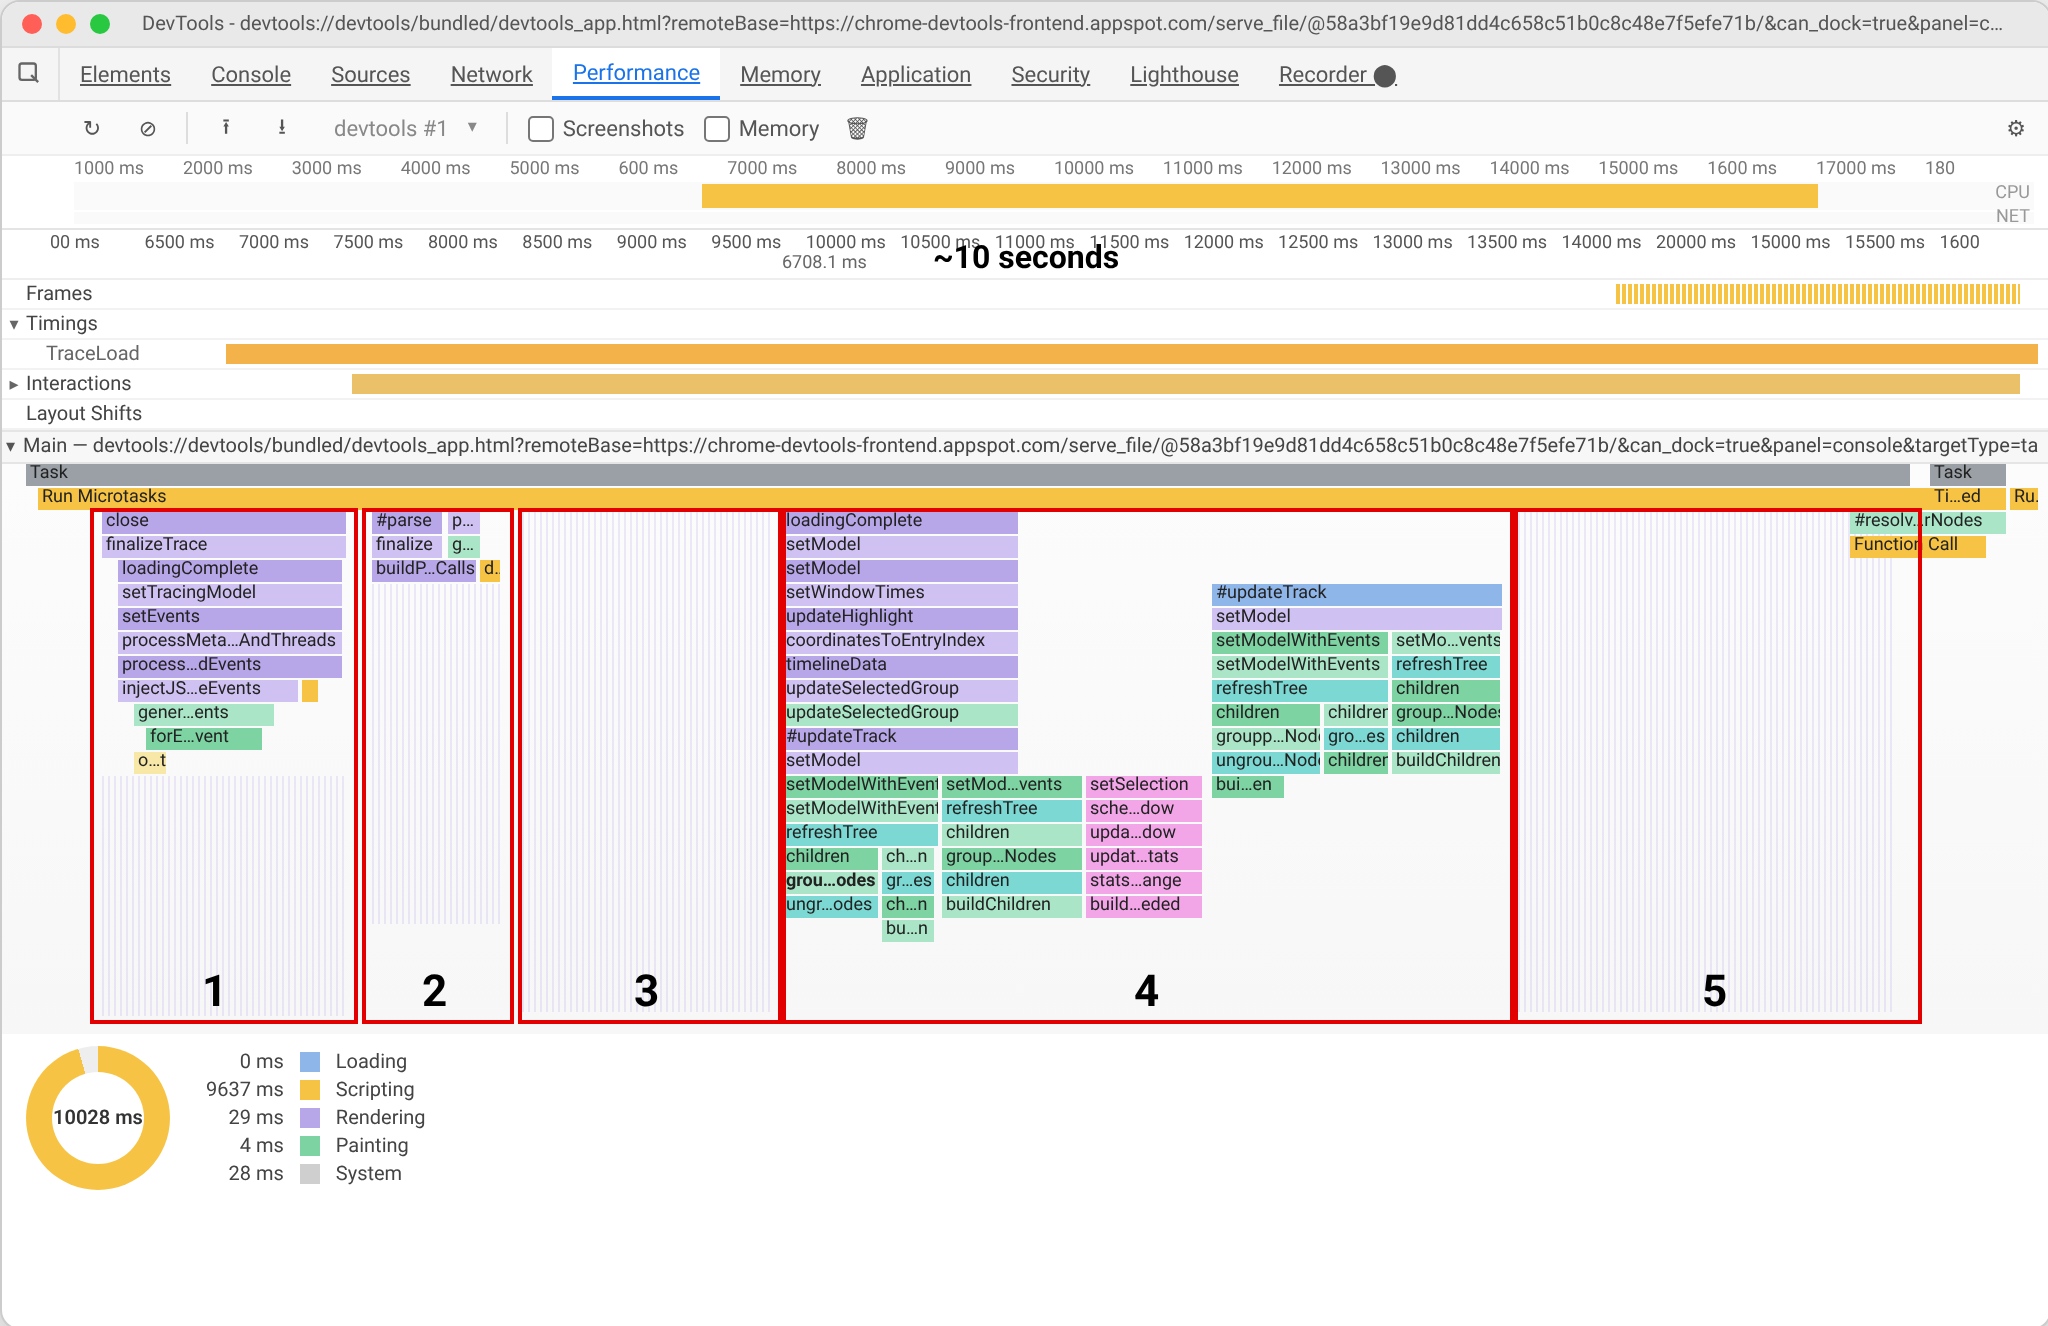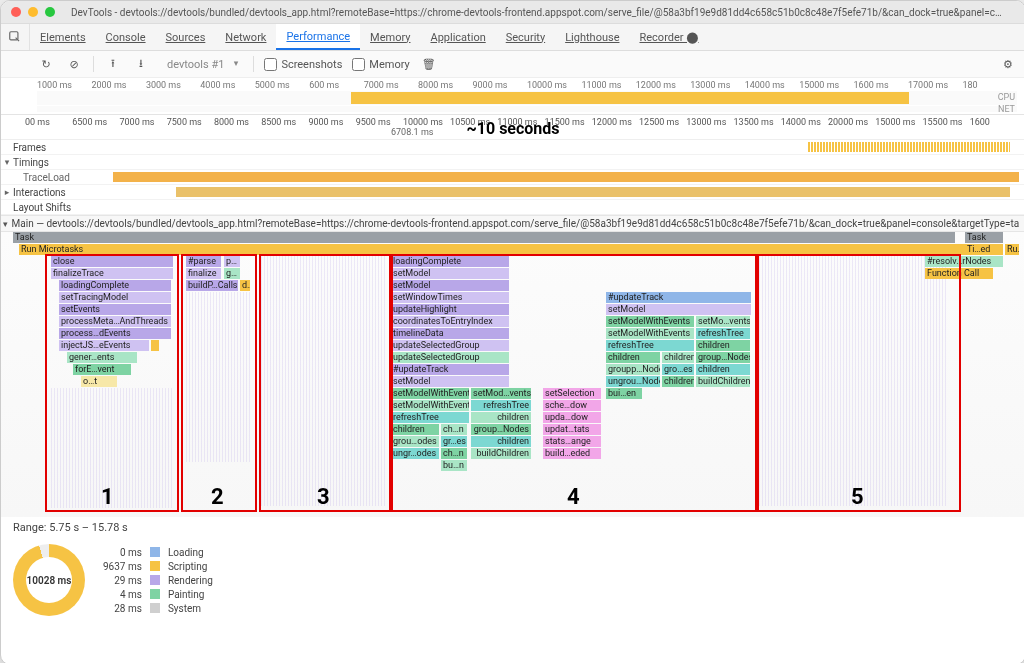--- a/index.html
+++ b/index.html
@@ -264,21 +264,21 @@
             <div class="seg c-pur2" style="left:8px;width:90px;">injectJS…eEvents</div>
             <div class="seg c-orng" style="left:100px;width:8px;"></div>
           </div>
         <div class="flrow">
             <div class="seg c-grn2" style="left:16px;width:70px;">gener…ents</div>
           </div>
         <div class="flrow">
             <div class="seg c-grn" style="left:22px;width:58px;">forE…vent</div>
           </div>
         <div class="flrow">
-            <div class="seg c-yl" style="left:30px;width:36px;">o…t</div>
+            <div class="seg c-yl" style="left:16px;width:16px;">o…t</div>
           </div>
         <div style="height:120px;" class="faint"></div>
       </div>
 
       <div class="subcol" style="left:135px;width:66px;">
         <div class="flrow">
             <div class="seg c-pur" style="left:0;width:35px;">#parse</div>
             <div class="seg c-pur2" style="left:38px;width:16px;">p…</div>
           </div>
         <div class="flrow">
@@ -337,33 +337,33 @@
               <div class="seg c-grn2" style="left:0;width:78px;">setModelWithEvents</div>
             </div>
           <div class="flrow">
               <div class="seg c-teal" style="left:0;width:78px;">refreshTree</div>
             </div>
           <div class="flrow">
               <div class="seg c-grn" style="left:0;width:48px;">children</div>
               <div class="seg c-grn2" style="left:50px;width:26px;">ch…n</div>
             </div>
           <div class="flrow">
-              <div class="seg c-grn2" style="left:0;width:48px;">grou…odes</div>
+              <div class="seg c-grn2" style="left:0;width:48px;font-weight:bold;">grou…odes</div>
               <div class="seg c-teal" style="left:50px;width:26px;">gr…es</div>
             </div>
           <div class="flrow">
               <div class="seg c-teal" style="left:0;width:48px;">ungr…odes</div>
               <div class="seg c-grn" style="left:50px;width:26px;">ch…n</div>
             </div>
           <div class="flrow">
               <div class="seg c-grn2" style="left:50px;width:26px;">bu…n</div>
             </div>
         </div>
 
-        <div class="subcol" style="left:80px;width:60px;top:132px;text-align:right;">
+        <div class="subcol" style="left:80px;width:70px;top:132px;">
           <div class="flrow">
               <div class="seg c-grn" style="left:0;width:100%;">setMod…vents</div>
             </div>
           <div class="flrow">
               <div class="seg c-teal" style="left:0;width:100%;">refreshTree</div>
             </div>
           <div class="flrow">
               <div class="seg c-grn2" style="left:0;width:100%;">children</div>
             </div>
           <div class="flrow">
@@ -461,21 +461,20 @@
     <div class="rbox" style="left:258px;top:22px;width:128px;height:254px;"></div>
     <div class="rbox" style="left:390px;top:22px;width:362px;height:254px;"></div>
     <div class="rbox" style="left:756px;top:22px;width:200px;height:254px;"></div>
     <div class="rnum" style="left:100px;top:252px;">1</div>
     <div class="rnum" style="left:210px;top:252px;">2</div>
     <div class="rnum" style="left:316px;top:252px;">3</div>
     <div class="rnum" style="left:566px;top:252px;">4</div>
     <div class="rnum" style="left:850px;top:252px;">5</div>
   </div>
 
-  <div class="range">Range: 5.75 s – 15.78 s</div>
   <div class="summary">
     <div class="donut">
         <span>10028 ms</span>
       </div>
     <div class="legend">
       <span style="text-align:right">0 ms</span>
         <span class="sw" style="background: rgb(143, 182, 232);"></span>
         <span>Loading</span>
       <span style="text-align:center">9637 ms</span>
         <span class="sw" style="background: rgb(246, 195, 68);"></span>

